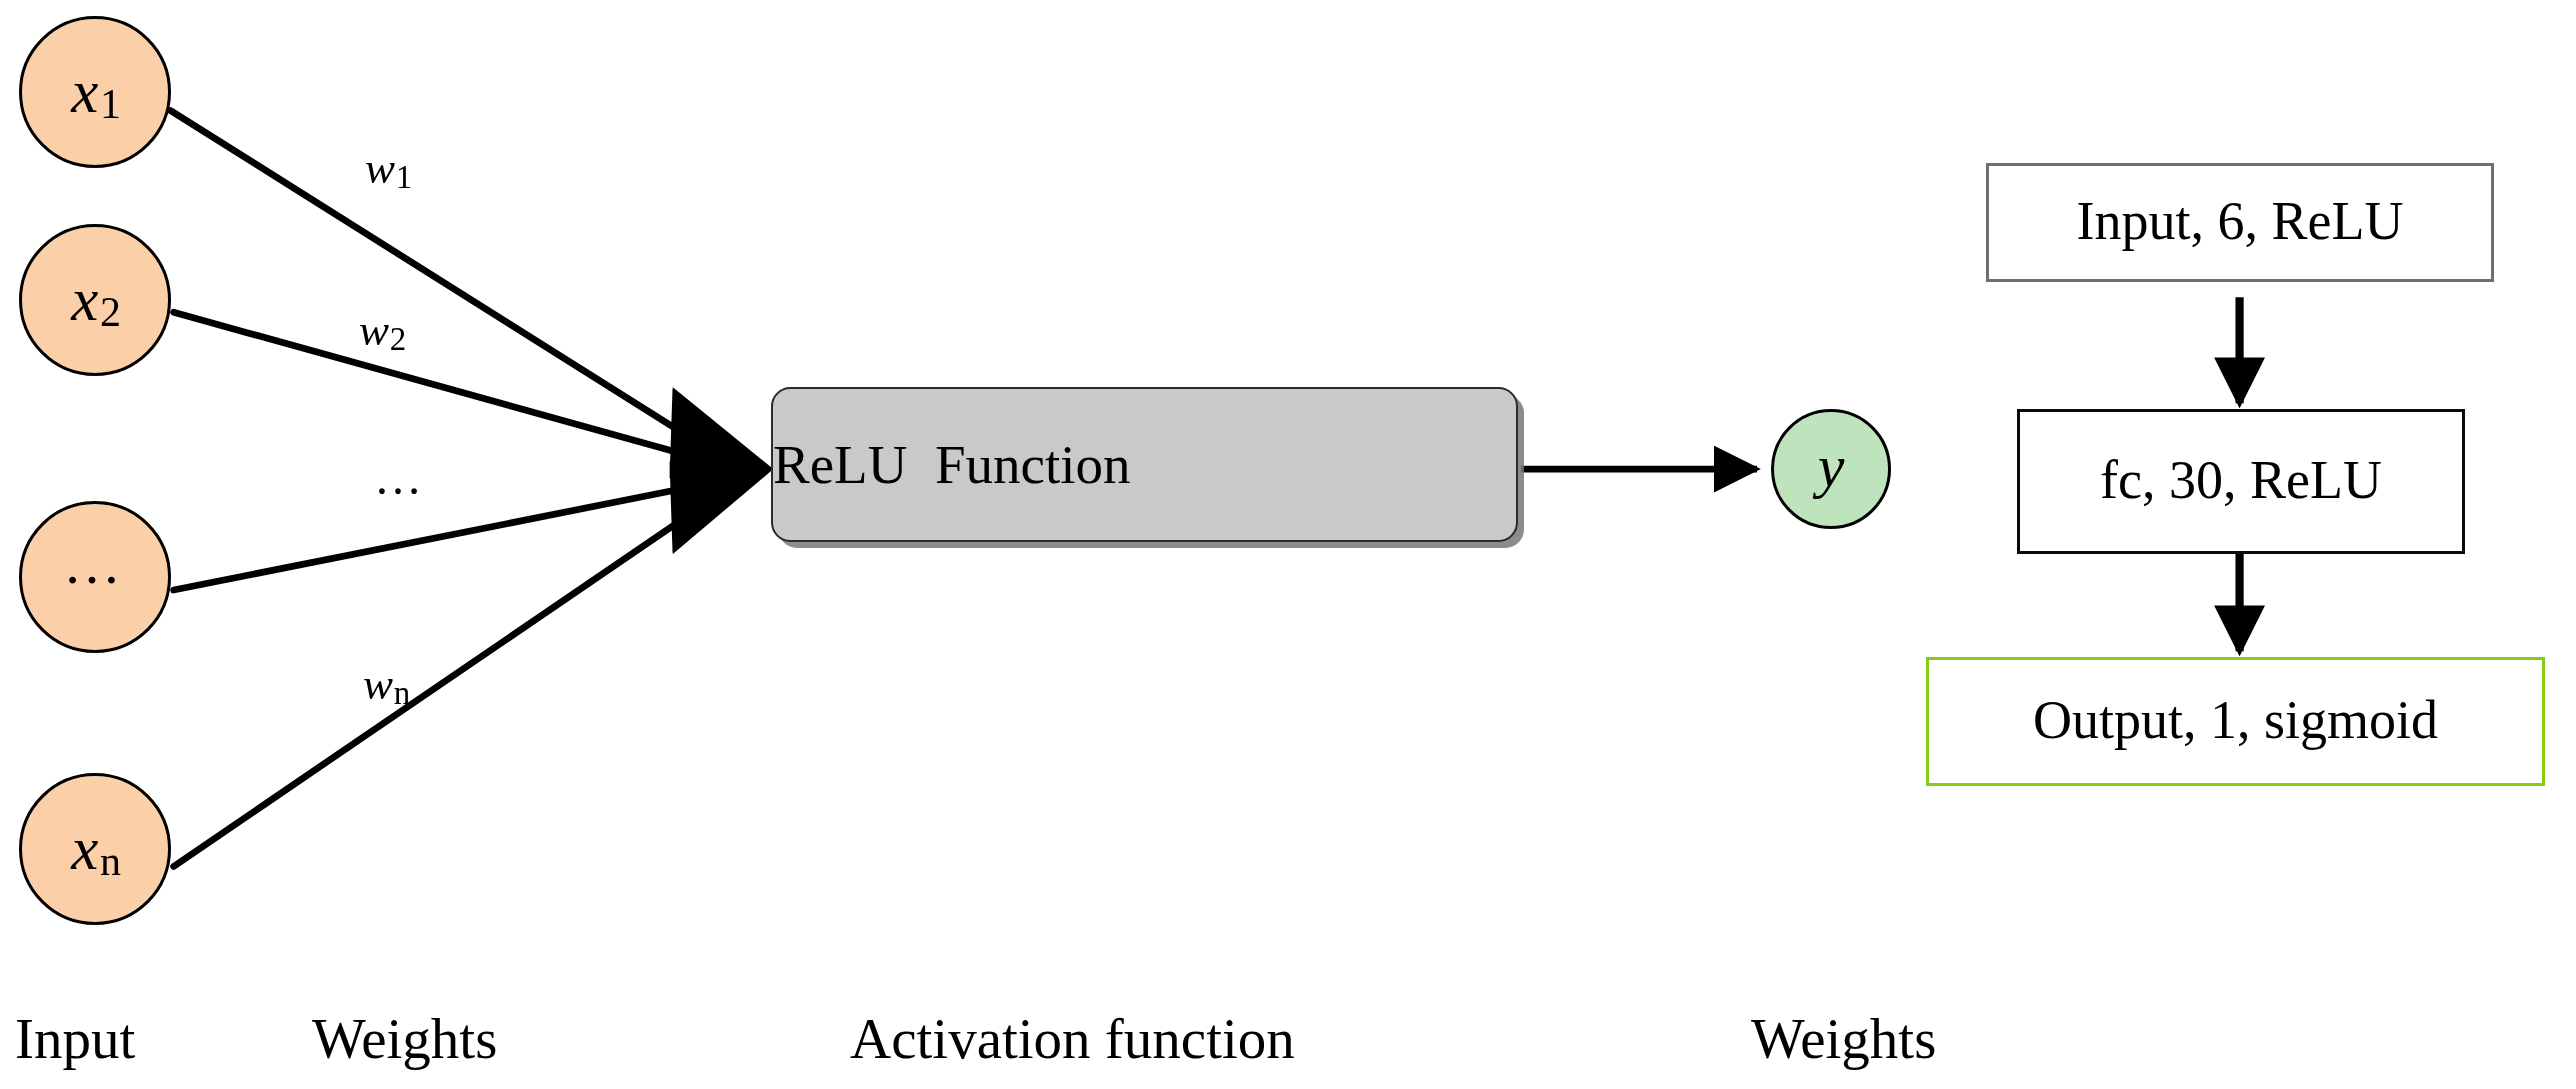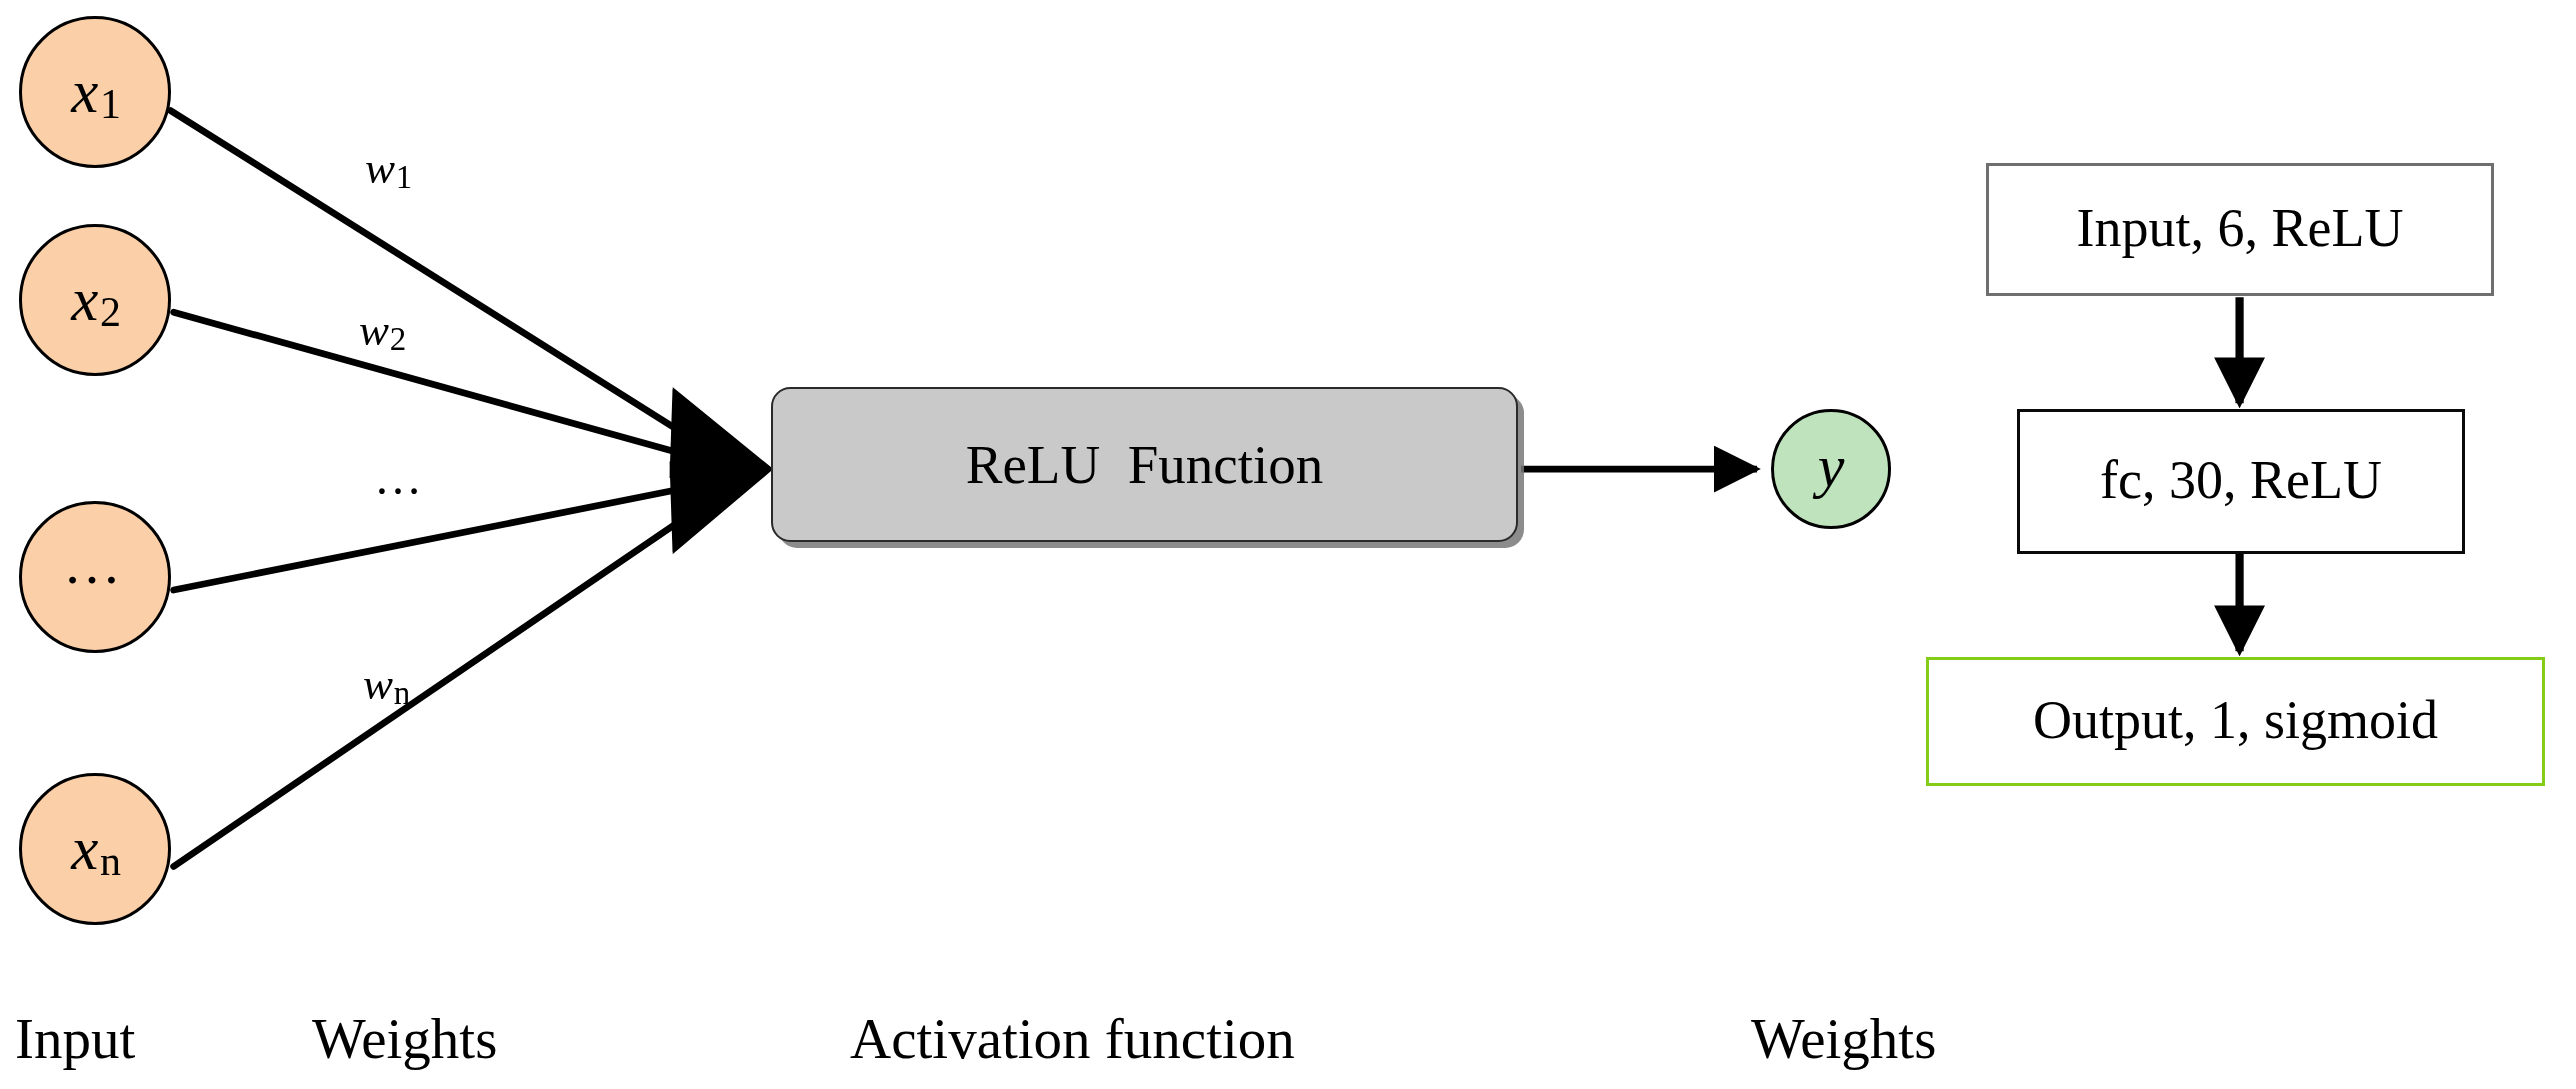--- a/index.html
+++ b/index.html
@@ -101,21 +101,21 @@
     top: 387px;
     width: 747px;
     height: 155px;
     background: #C9C9C9;
     border: 2.2px solid #2a2a2a;
     border-radius: 19.4px;
     box-sizing: border-box;
     box-shadow: 6.7px 6.7px 0 -0.7px rgba(120,120,120,0.85);
     display: flex;
     align-items: center;
-    justify-content: center;
+    justify-content: flex-start;
   }
   .act-box-label {
     font-size: 55px;
     color: #000;
     white-space: pre;
     line-height: 1;
   }
 
   
   .arch-box {
@@ -130,21 +130,21 @@
   .arch-box span {
     font-size: 54px;
     line-height: 1;
     white-space: nowrap;
     transform: translateY(-2.2px);
   }
   .arch-1 {
     left: 1986px;
     top: 163px;
     width: 508px;
-    height: 133px;
+    height: 119px;
     border: 3px solid #6f6f6f;
     box-shadow: inset 0 0 0 1.5px #ffffff;
   }
   .arch-2 {
     left: 2017px;
     top: 409px;
     width: 448px;
     height: 145px;
     border: 3.7px solid #0a0a0a;
   }

